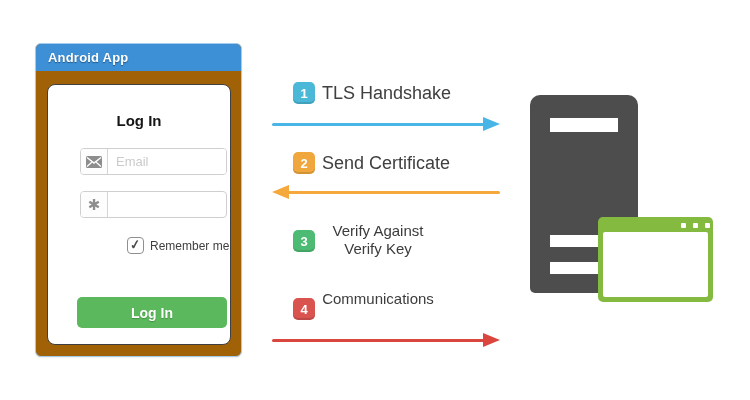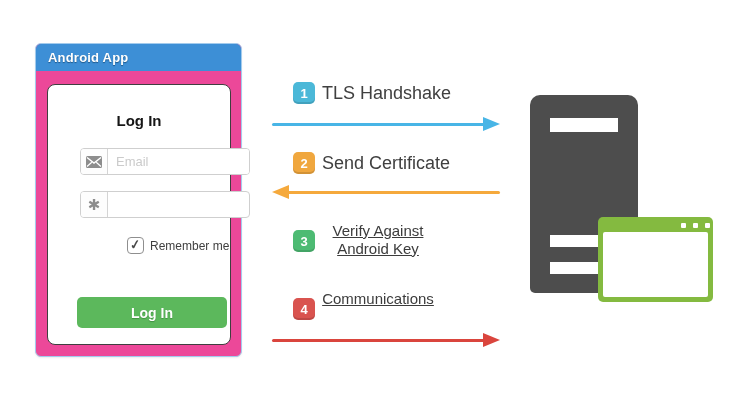--- a/index.html
+++ b/index.html
@@ -5,41 +5,41 @@
   html,body{margin:0;padding:0;background:#ffffff;}
   *{box-sizing:border-box;}
   .canvas{
     position:relative;width:750px;height:400px;background:#ffffff;overflow:hidden;
     font-family:"Liberation Sans", sans-serif;
   }
 
   
   .panel{
     position:absolute;left:35px;top:43px;width:207px;height:314px;
-    background:#ec4899;border:1px solid #a3cbed;border-radius:6px;
+    background:#a16207;border:1px solid #a3cbed;border-radius:6px;
     box-shadow:0 1px 2px rgba(0,0,0,0.07);
   }
   .panel-header{
     position:absolute;left:0;top:0;right:0;height:27px;
     border-radius:5px 5px 0 0;display:flex;align-items:center;padding-left:12px;
   }
   .panel-title{
     color:#ffffff;font-size:13px;font-weight:bold;letter-spacing:.2px;
     text-shadow:0 1px 1px rgba(16,58,96,.65);
   }
   .login-form{
     position:absolute;left:11px;top:40px;width:184px;height:261px;
     border:1.5px solid #3f3f3f;border-radius:8px;background:#ffffff;
   }
   .form-title{
     position:absolute;left:0;right:0;top:27px;text-align:center;
     font-size:15px;font-weight:bold;color:#161616;
   }
   .input-group{
-    position:absolute;left:32px;width:170px;height:27px;
+    position:absolute;left:32px;width:147px;height:27px;
     border:1px solid #cfcfcf;border-radius:4px;background:#ffffff;
     display:flex;align-items:stretch;overflow:hidden;
   }
   .ig-email{top:63px;}
   .ig-password{top:106px;}
   .input-icon{
     width:27px;flex:0 0 27px;display:flex;align-items:center;justify-content:center;
     border-right:1px solid #d4d4d4;background:#fdfdfd;color:#8d8d8d;
   }
   .input-icon .ast{font-size:15px;line-height:1;color:#8d8d8d;}
@@ -71,21 +71,21 @@
     position:absolute;width:22px;height:22px;border-radius:5px;
     color:#ffffff;font-size:13px;font-weight:bold;
     display:flex;align-items:center;justify-content:center;
     box-shadow:inset 0 -2px 0 rgba(0,0,0,0.12);
   }
   .step-label{
     position:absolute;font-size:18px;color:#404040;line-height:22px;white-space:nowrap;text-align:right;
   }
   .step-label-block{
     position:absolute;font-size:15px;color:#3c3c3c;line-height:17.5px;
-    text-align:center;width:132px;text-decoration:underline;
+    text-align:center;width:132px;
   }
 
   
   .arrow{position:absolute;left:272px;width:228px;height:14px;}
   .arrow .line{position:absolute;top:5.5px;height:3px;border-radius:2px;}
   .arrow.right .line{left:0;right:14px;}
   .arrow.left  .line{left:14px;right:0;}
   .arrow .head{position:absolute;top:0;width:0;height:0;border-top:7px solid transparent;border-bottom:7px solid transparent;}
   .arrow.right .head{right:0;border-left-width:17px;border-left-style:solid;}
   .arrow.left  .head{left:0;border-right-width:17px;border-right-style:solid;}
@@ -161,21 +161,21 @@
   <div class="step-label" style="left:322px;top:152px;">Send Certificate</div>
 
   <div class="arrow left" style="top:185px;">
     <div class="line" style="background-color: rgb(245, 169, 60);"></div>
     <div class="head" style="border-right-color: rgb(245, 169, 60);"></div>
   </div>
 
   <div class="badge" style="left: 293px; top: 230px; background-color: rgb(77, 187, 115);">3</div>
   <div class="step-label-block" style="left:312px;top:222px;">
     <div>Verify Against</div>
-    <div>Android Key</div>
+    <div>Verify Key</div>
   </div>
 
   <div class="badge" style="left: 293px; top: 298px; background-color: rgb(217, 83, 79);">4</div>
   <div class="step-label-block" style="left:312px;top:290px;">
     <div>Communications</div>
   </div>
 
   <div class="arrow right" style="top:333px;">
     <div class="line" style="background-color: rgb(218, 69, 61);"></div>
     <div class="head" style="border-left-color: rgb(218, 69, 61);"></div>

